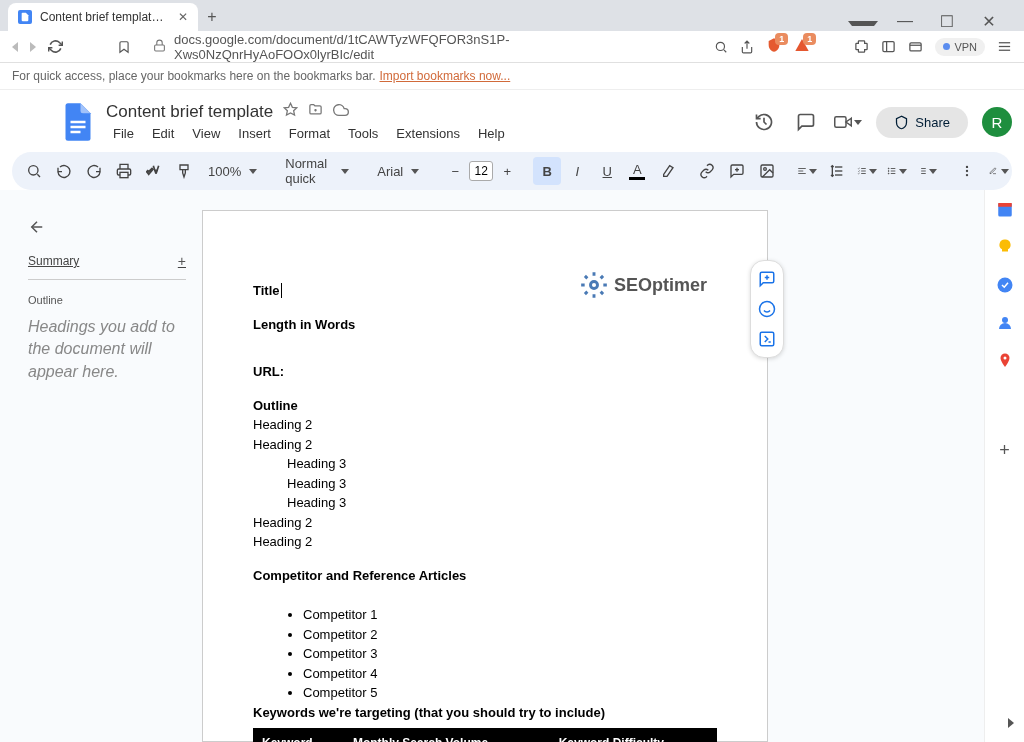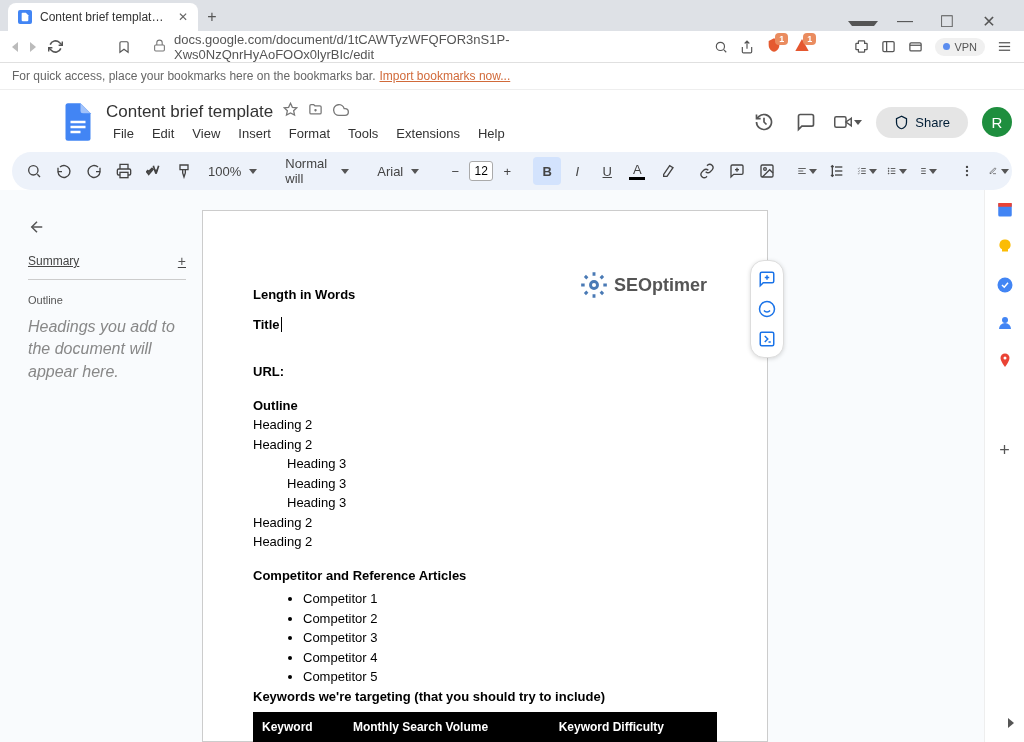--- a/index.html
+++ b/index.html
@@ -304,21 +304,21 @@
       <svg width="16" height="16" viewBox="0 0 24 24" fill="none" stroke="currentColor" stroke-width="2">
         <path d="M18 3H6v7h12zM14 10v5l-2 6-2-6v-5"></path>
       </svg>
     </div>
   <div class="tbdd">
       <span>100%</span>
       <span class="chev down"></span>
     </div>
   <div class="tbsep"></div>
   <div class="tbdd" style="min-width:80px">
-      <span>Normal will</span>
+      <span>Normal quick</span>
       <span class="chev down"></span>
     </div>
   <div class="tbsep"></div>
   <div class="tbdd" style="min-width:60px">
       <span>Arial</span>
       <span class="chev down"></span>
     </div>
   <div class="tbsep"></div>
   <div class="fontsize">
     <div class="tbbtn">−</div>
@@ -448,33 +448,33 @@
         <div class="hint">Headings you add to the document will appear here.</div>
       </div>
       <div class="page">
         <div class="logo">
           <svg width="28" height="28" viewBox="0 0 24 24" fill="none" stroke="currentColor" stroke-width="2.5">
               <circle cx="12" cy="12" r="3"></circle>
               <path d="M12 1v3m0 16v3M4.2 4.2l2.1 2.1m11.4 11.4l2.1 2.1M1 12h3m16 0h3M4.2 19.8l2.1-2.1m11.4-11.4l2.1-2.1"></path>
             </svg>
           <span>SEOptimer</span>
         </div>
+        <div class="sec"><span class="cursor">Title</span></div>
         <div class="sec" style="margin-top:14px">Length in Words</div>
-        <div class="sec"><span class="cursor">Title</span></div>
         <div class="sec" style="margin-top:28px">URL:</div>
         <div class="sec" style="margin-top:14px">Outline</div>
         <div class="h2">Heading 2</div>
         <div class="h2">Heading 2</div>
         <div class="h3">Heading 3</div>
         <div class="h3">Heading 3</div>
         <div class="h3">Heading 3</div>
         <div class="h2">Heading 2</div>
         <div class="h2">Heading 2</div>
         <div class="sec" style="margin-top:14px">Competitor and Reference Articles</div>
-        <ul style="margin-top:4px">
+        <ul style="margin-top:20px">
           <li>Competitor 1</li>
           <li>Competitor 2</li>
           <li>Competitor 3</li>
           <li>Competitor 4</li>
           <li>Competitor 5</li>
         </ul>
         <div class="sec" style="margin-top:0">Keywords we're targeting (that you should try to include)</div>
         <table>
           <tbody>
               <tr>

